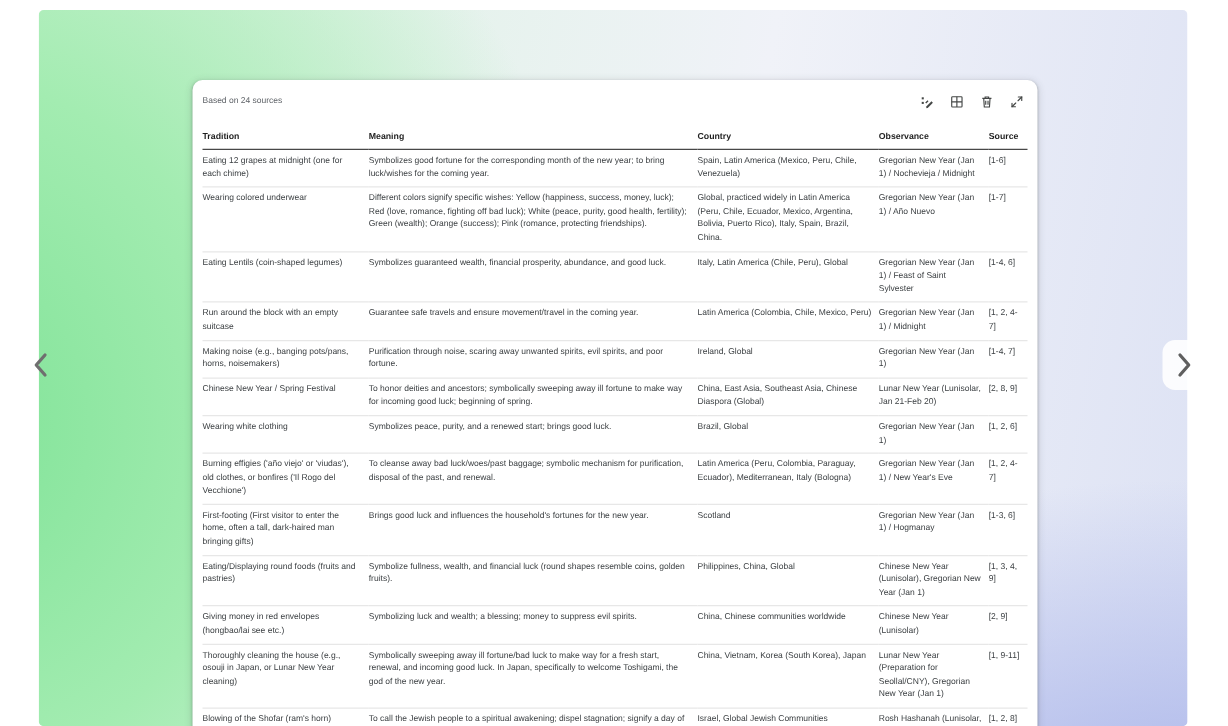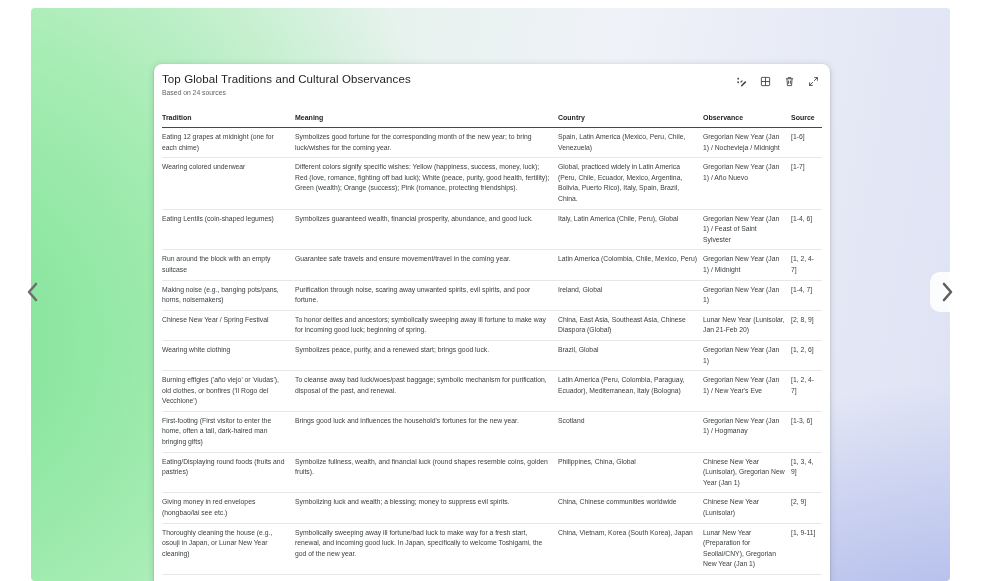--- a/index.html
+++ b/index.html
@@ -55,21 +55,20 @@
 
   <button class="nav right" aria-label="Next">
     <svg width="18" height="24" viewBox="0 0 18 24">
       <polyline points="6,4 13,12 6,20" fill="none" stroke="#5f5f5f" stroke-width="2.6" stroke-linecap="round" stroke-linejoin="round"></polyline>
     </svg>
   </button>
 
   <div class="card">
     <div class="card-header">
       <div>
-        <div class="title">Top Global Traditions and Cultural Observances</div>
         <div class="subtitle">Based on 24 sources</div>
       </div>
       <div class="toolbar">
         <button aria-label="Edit">
           <svg width="11" height="11" viewBox="0 0 24 24" fill="none" stroke="#444746" stroke-width="2">
             <rect x="3" y="4" width="3.6" height="3.6" fill="#444746" stroke="none"></rect>
             <rect x="3" y="12" width="3.6" height="3.6" fill="#444746" stroke="none"></rect>
             <path d="M11 20 L20 11 L22.5 13.5 L13.5 22.5 L11 23 Z" fill="#444746" stroke="none"></path>
             <path d="M10 14 L14 10" stroke="#444746" stroke-width="2.4"></path>
           </svg>

